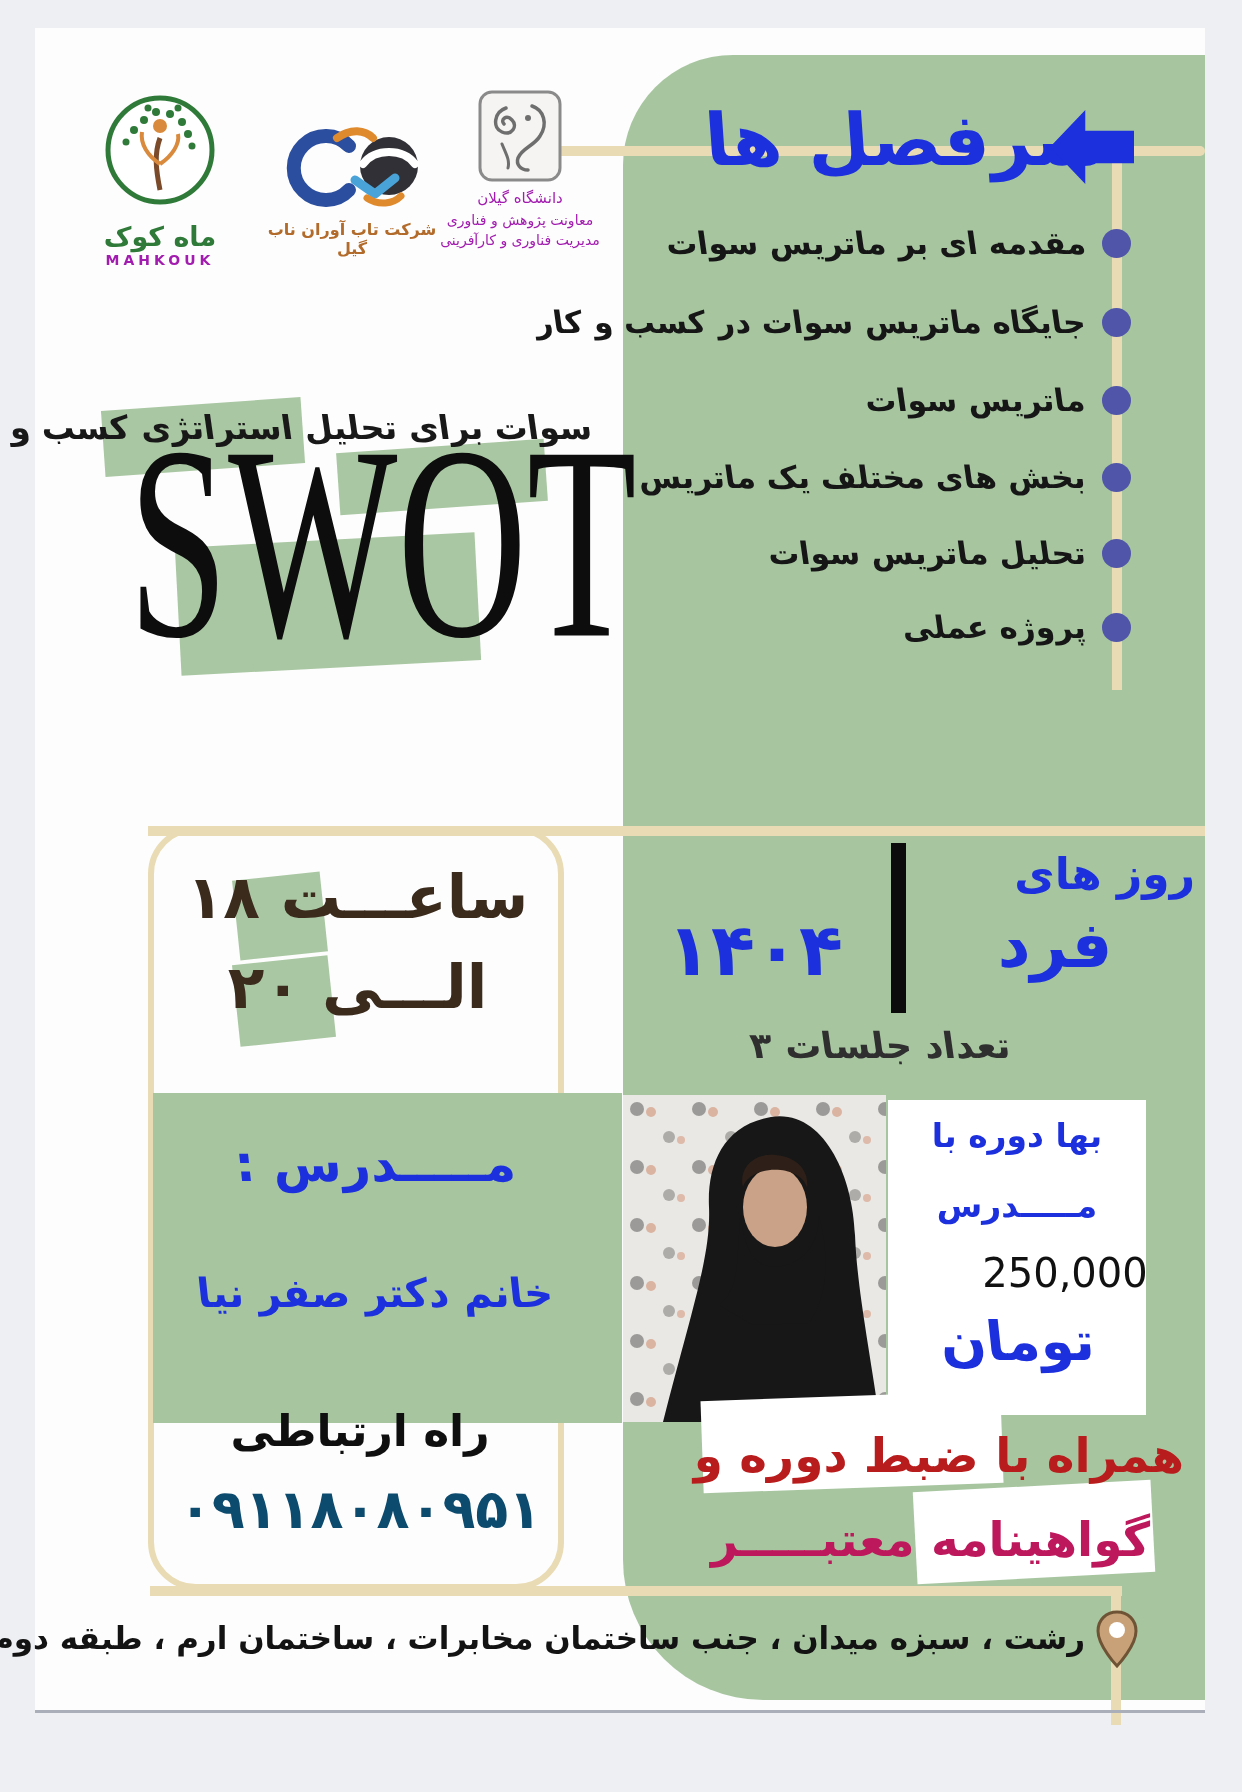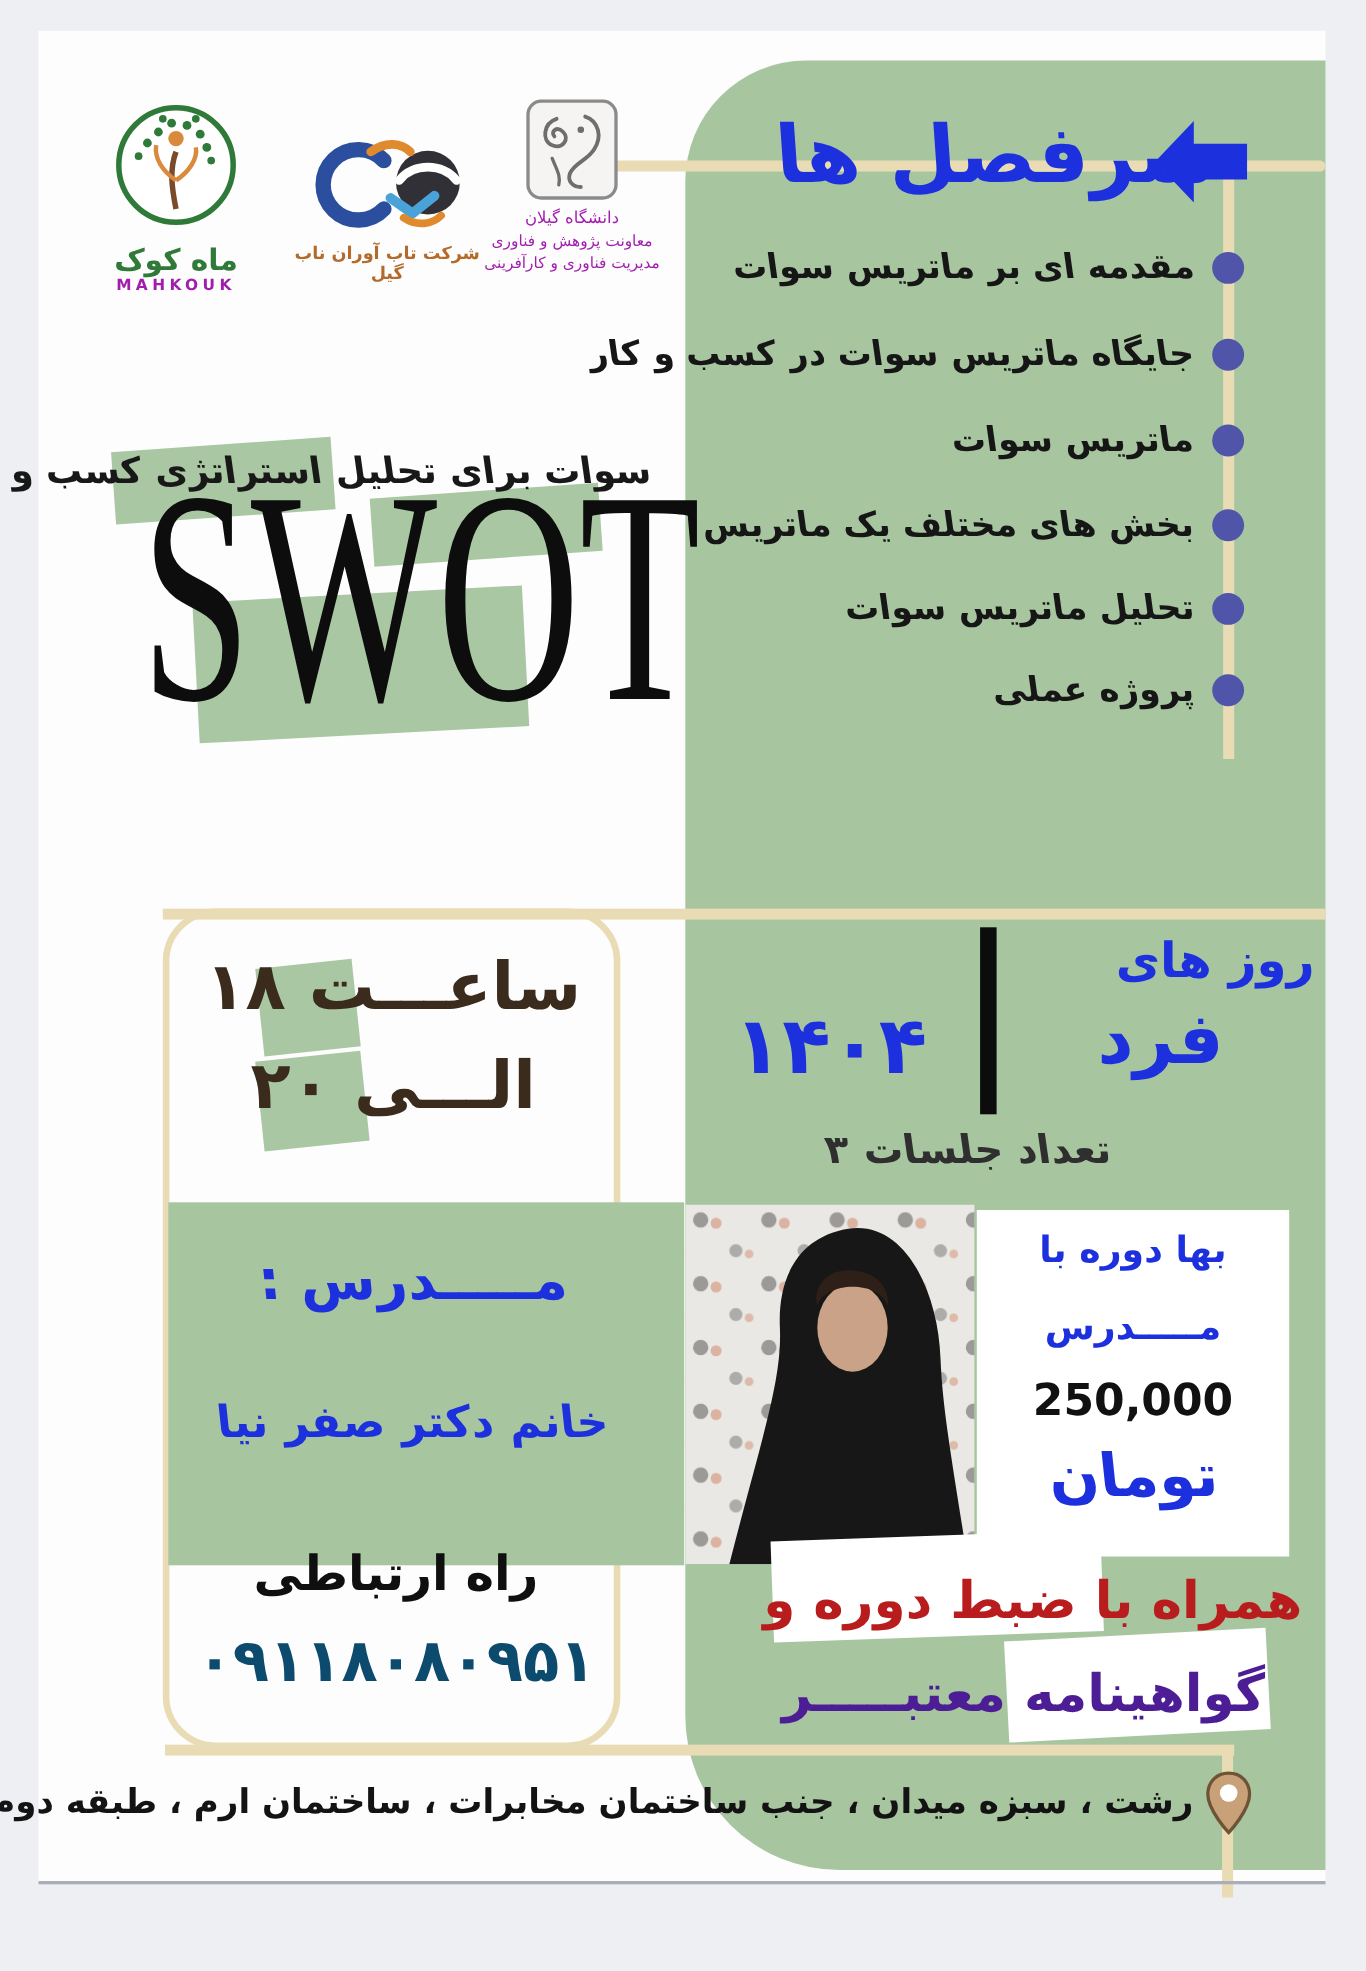--- a/index.html
+++ b/index.html
@@ -83,29 +83,29 @@
 
   .month-label { left:630px; top:853px; width:250px; text-align:center; color:#101010; font-size:38px; font-weight:bold; direction:rtl; white-space:nowrap; }
   .year-label  { left:630px; top:908px; width:250px; text-align:center; font-size:72px; }
   .sched-bar   { left:891px; top:843px; width:15px; height:170px; background:#0c0c0c; }
   .days1 { left:915px; top:848px; width:280px; text-align:right; font-size:44px; }
   .days2 { left:915px; top:908px; width:280px; text-align:center; font-size:64px; }
   .sessions { left:640px; top:1025px; width:480px; text-align:center; color:#2f2f2f; font-size:36px; font-weight:bold; direction:rtl; transform:skewX(8deg); white-space:nowrap; }
 
   .photo { left:623px; top:1095px; width:263px; height:327px; }
 
-  .price-box { left:888px; top:1100px; width:284px; height:315px; background:#ffffff; }
+  .price-box { left:888px; top:1100px; width:258px; height:315px; background:#ffffff; }
   .price-box .row { position:absolute; left:0; width:100%; text-align:center; }
   .price1 { top:16px; font-size:33px; }
   .price2 { top:86px; font-size:33px; }
-  .price-amount { top:150px; color:#111; font-size:40px; font-weight:bold; }
+  .price-amount { top:150px; color:#111; font-size:40px; font-weight:normal;padding-left:48px; }
   .price-currency { top:210px; font-size:54px; transform:skewX(6deg); }
 
   .extras1 { right:58px; top:1428px; color:#b91c1c; font-size:47px; font-weight:bold; direction:rtl; white-space:nowrap; }
-  .extras2 { right:92px; top:1512px; color:#4c1d95; font-size:47px; font-weight:bold; direction:rtl; white-space:nowrap; }
+  .extras2 { right:92px; top:1512px; color:#be185d; font-size:47px; font-weight:bold; direction:rtl; white-space:nowrap; }
 
   .pin { left:1096px; top:1610px; width:42px; height:58px; }
   .address { right:157px; top:1620px; color:#131313; font-size:31px; font-weight:bold; direction:rtl; white-space:nowrap; }
 </style>
 </head>
 <body>
 
 <div class="stage">
 
   <div class="abs poster"></div>

